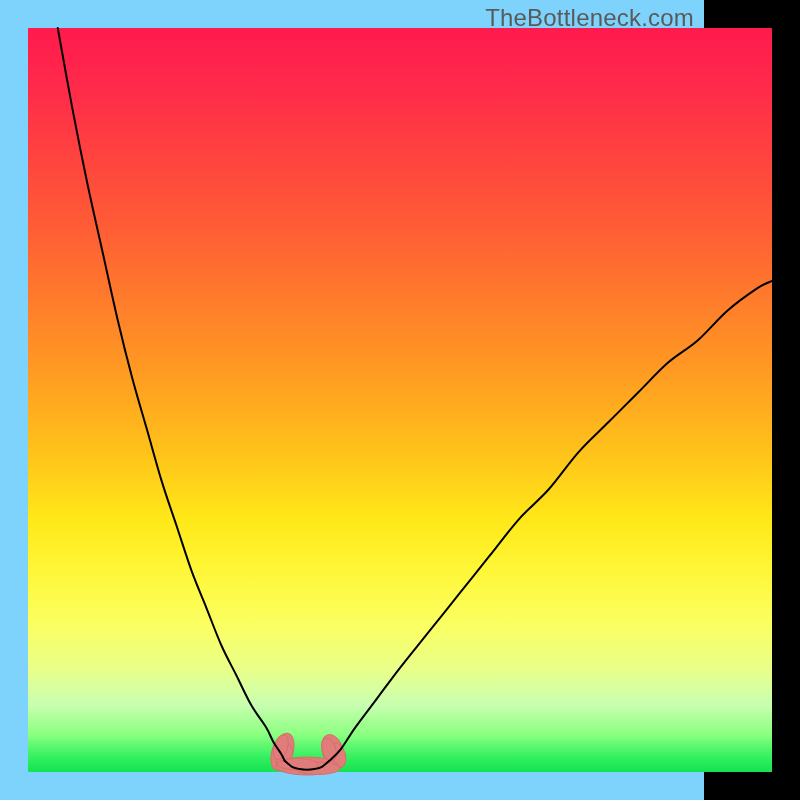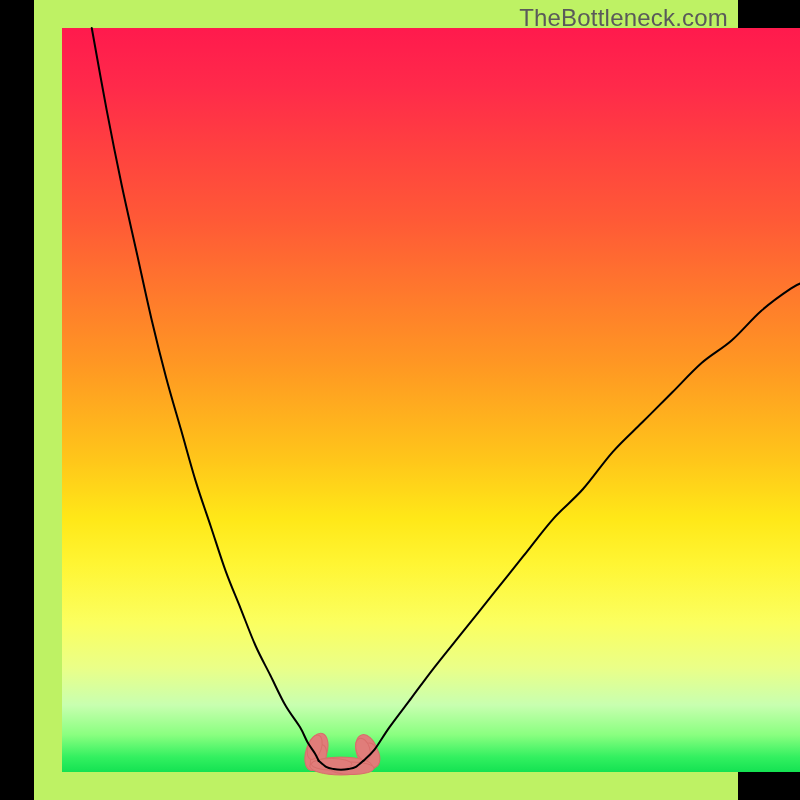--- a/index.html
+++ b/index.html
@@ -10,22 +10,21 @@
     background: #000;
     font-family: Arial, Helvetica, sans-serif;
     overflow: hidden;
   }
   .frame {
     position: absolute;
     left: 0;
     top: 0;
     width: 704px;
     height: 800px;
-    background: #bef264;
-    margin-left: 34px;
+    background: #7dd3fc;
   }
   .plot-area {
     position: absolute;
     left: 28px;
     top: 28px;
     width: 744px;
     height: 744px;
     
     background: linear-gradient(to bottom,
       #ff1a4d 0%,

